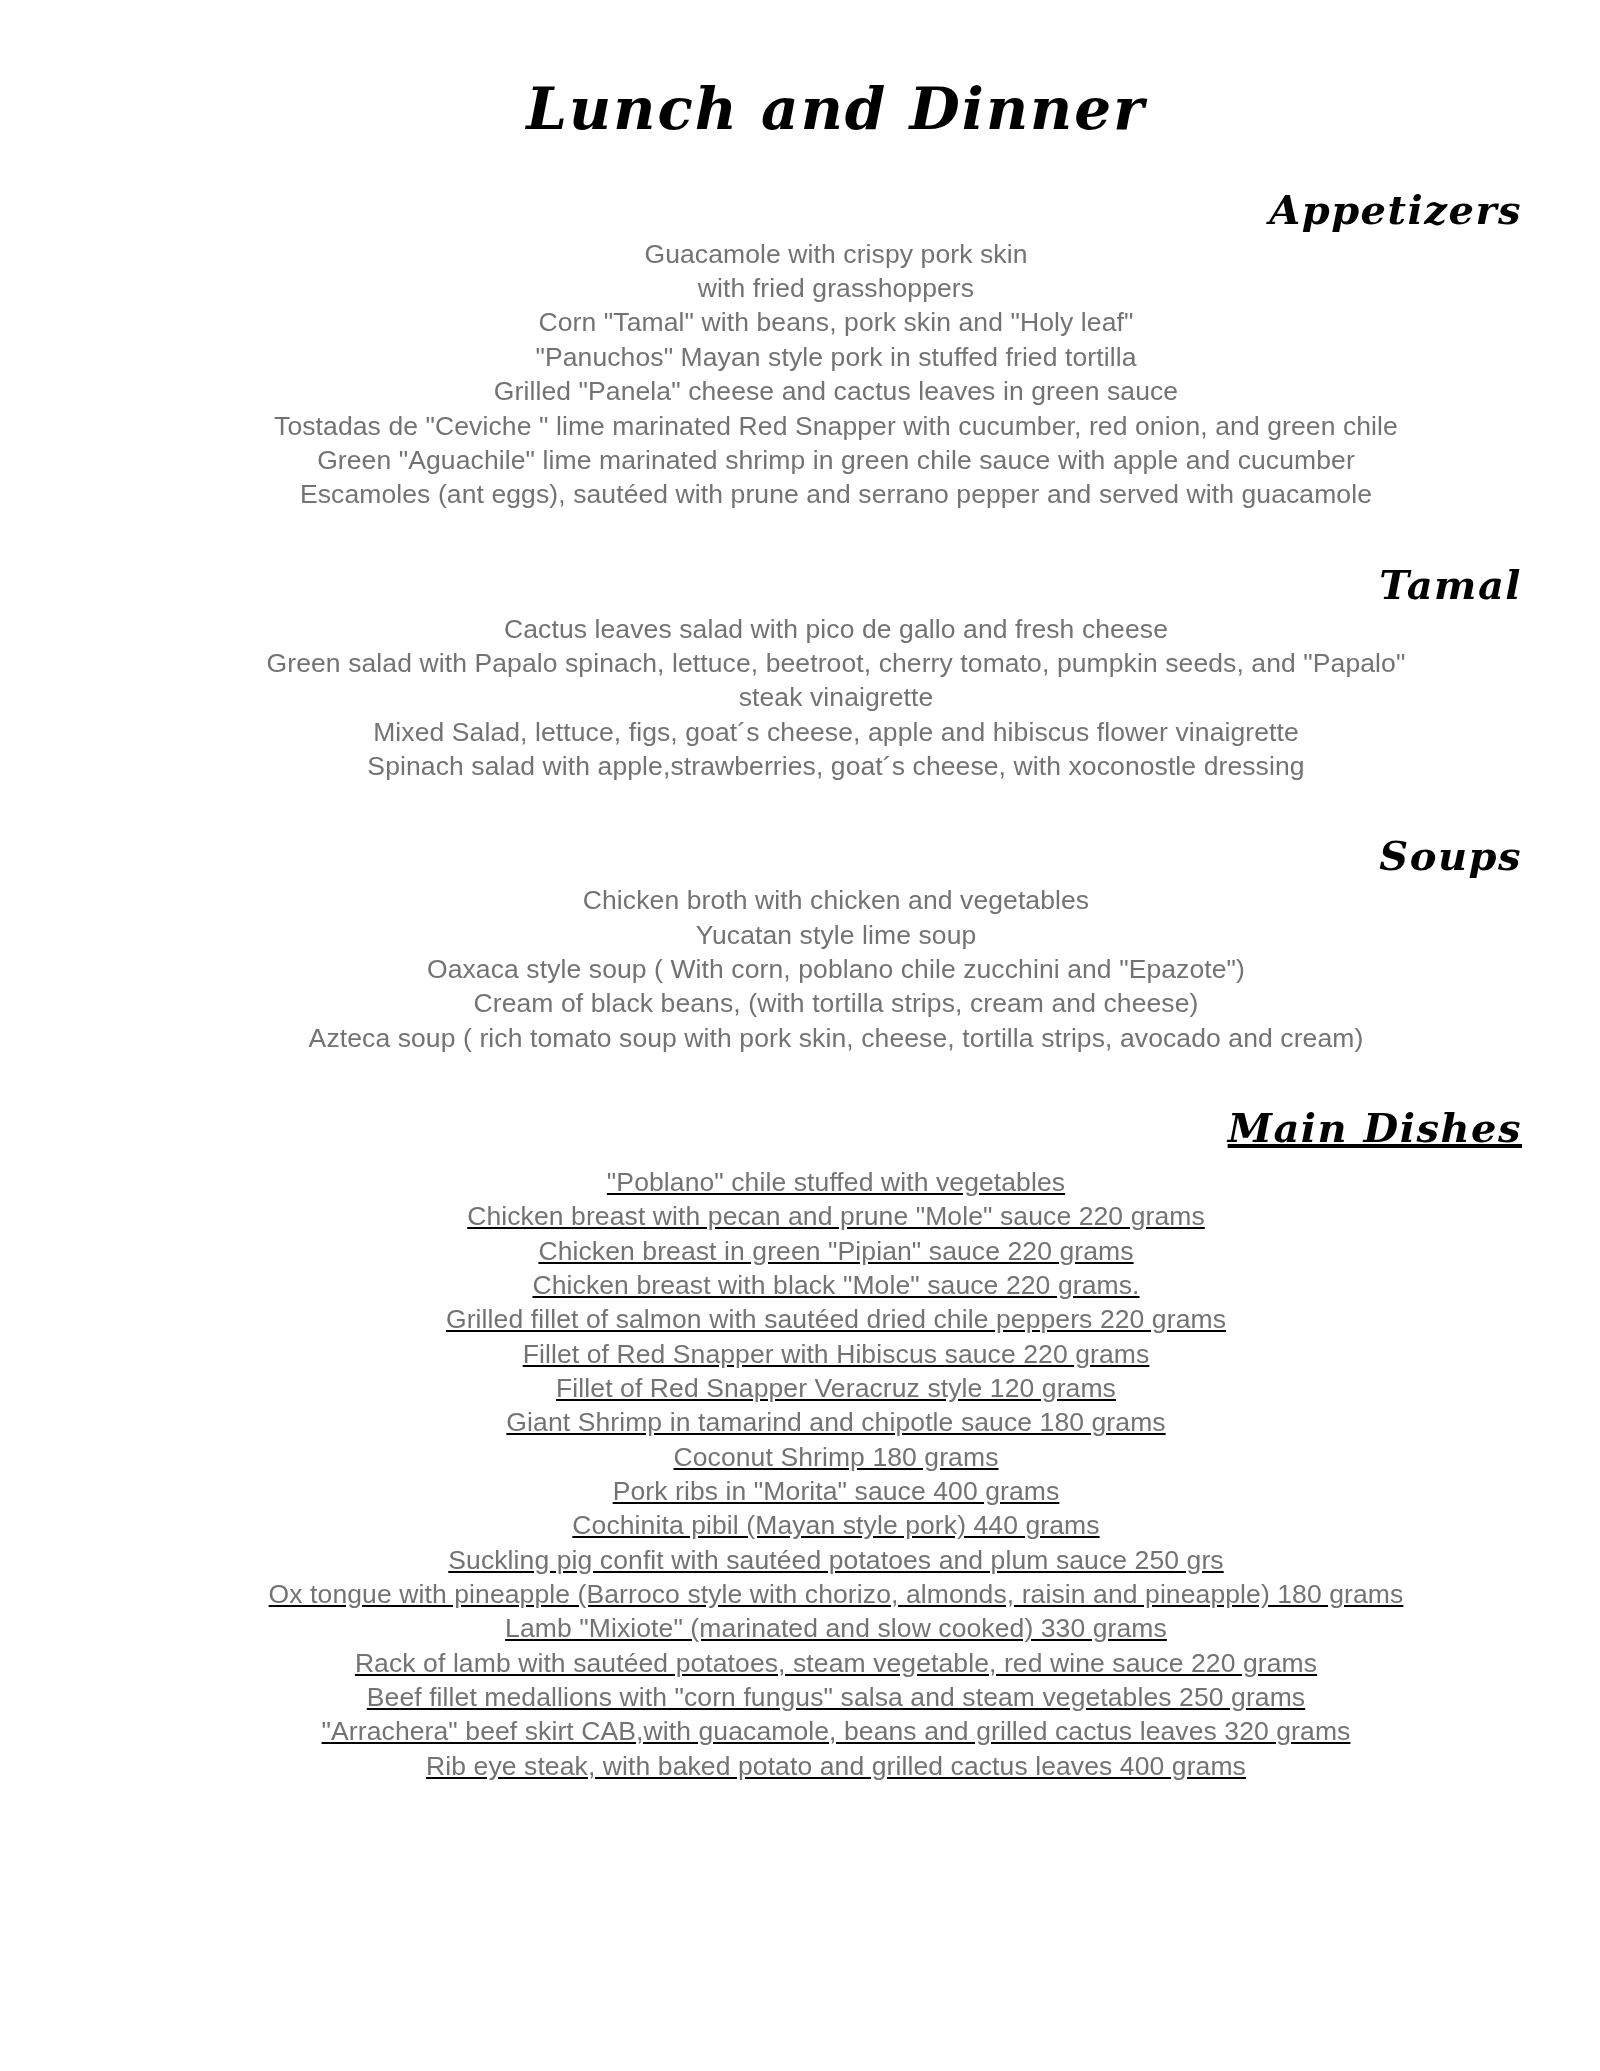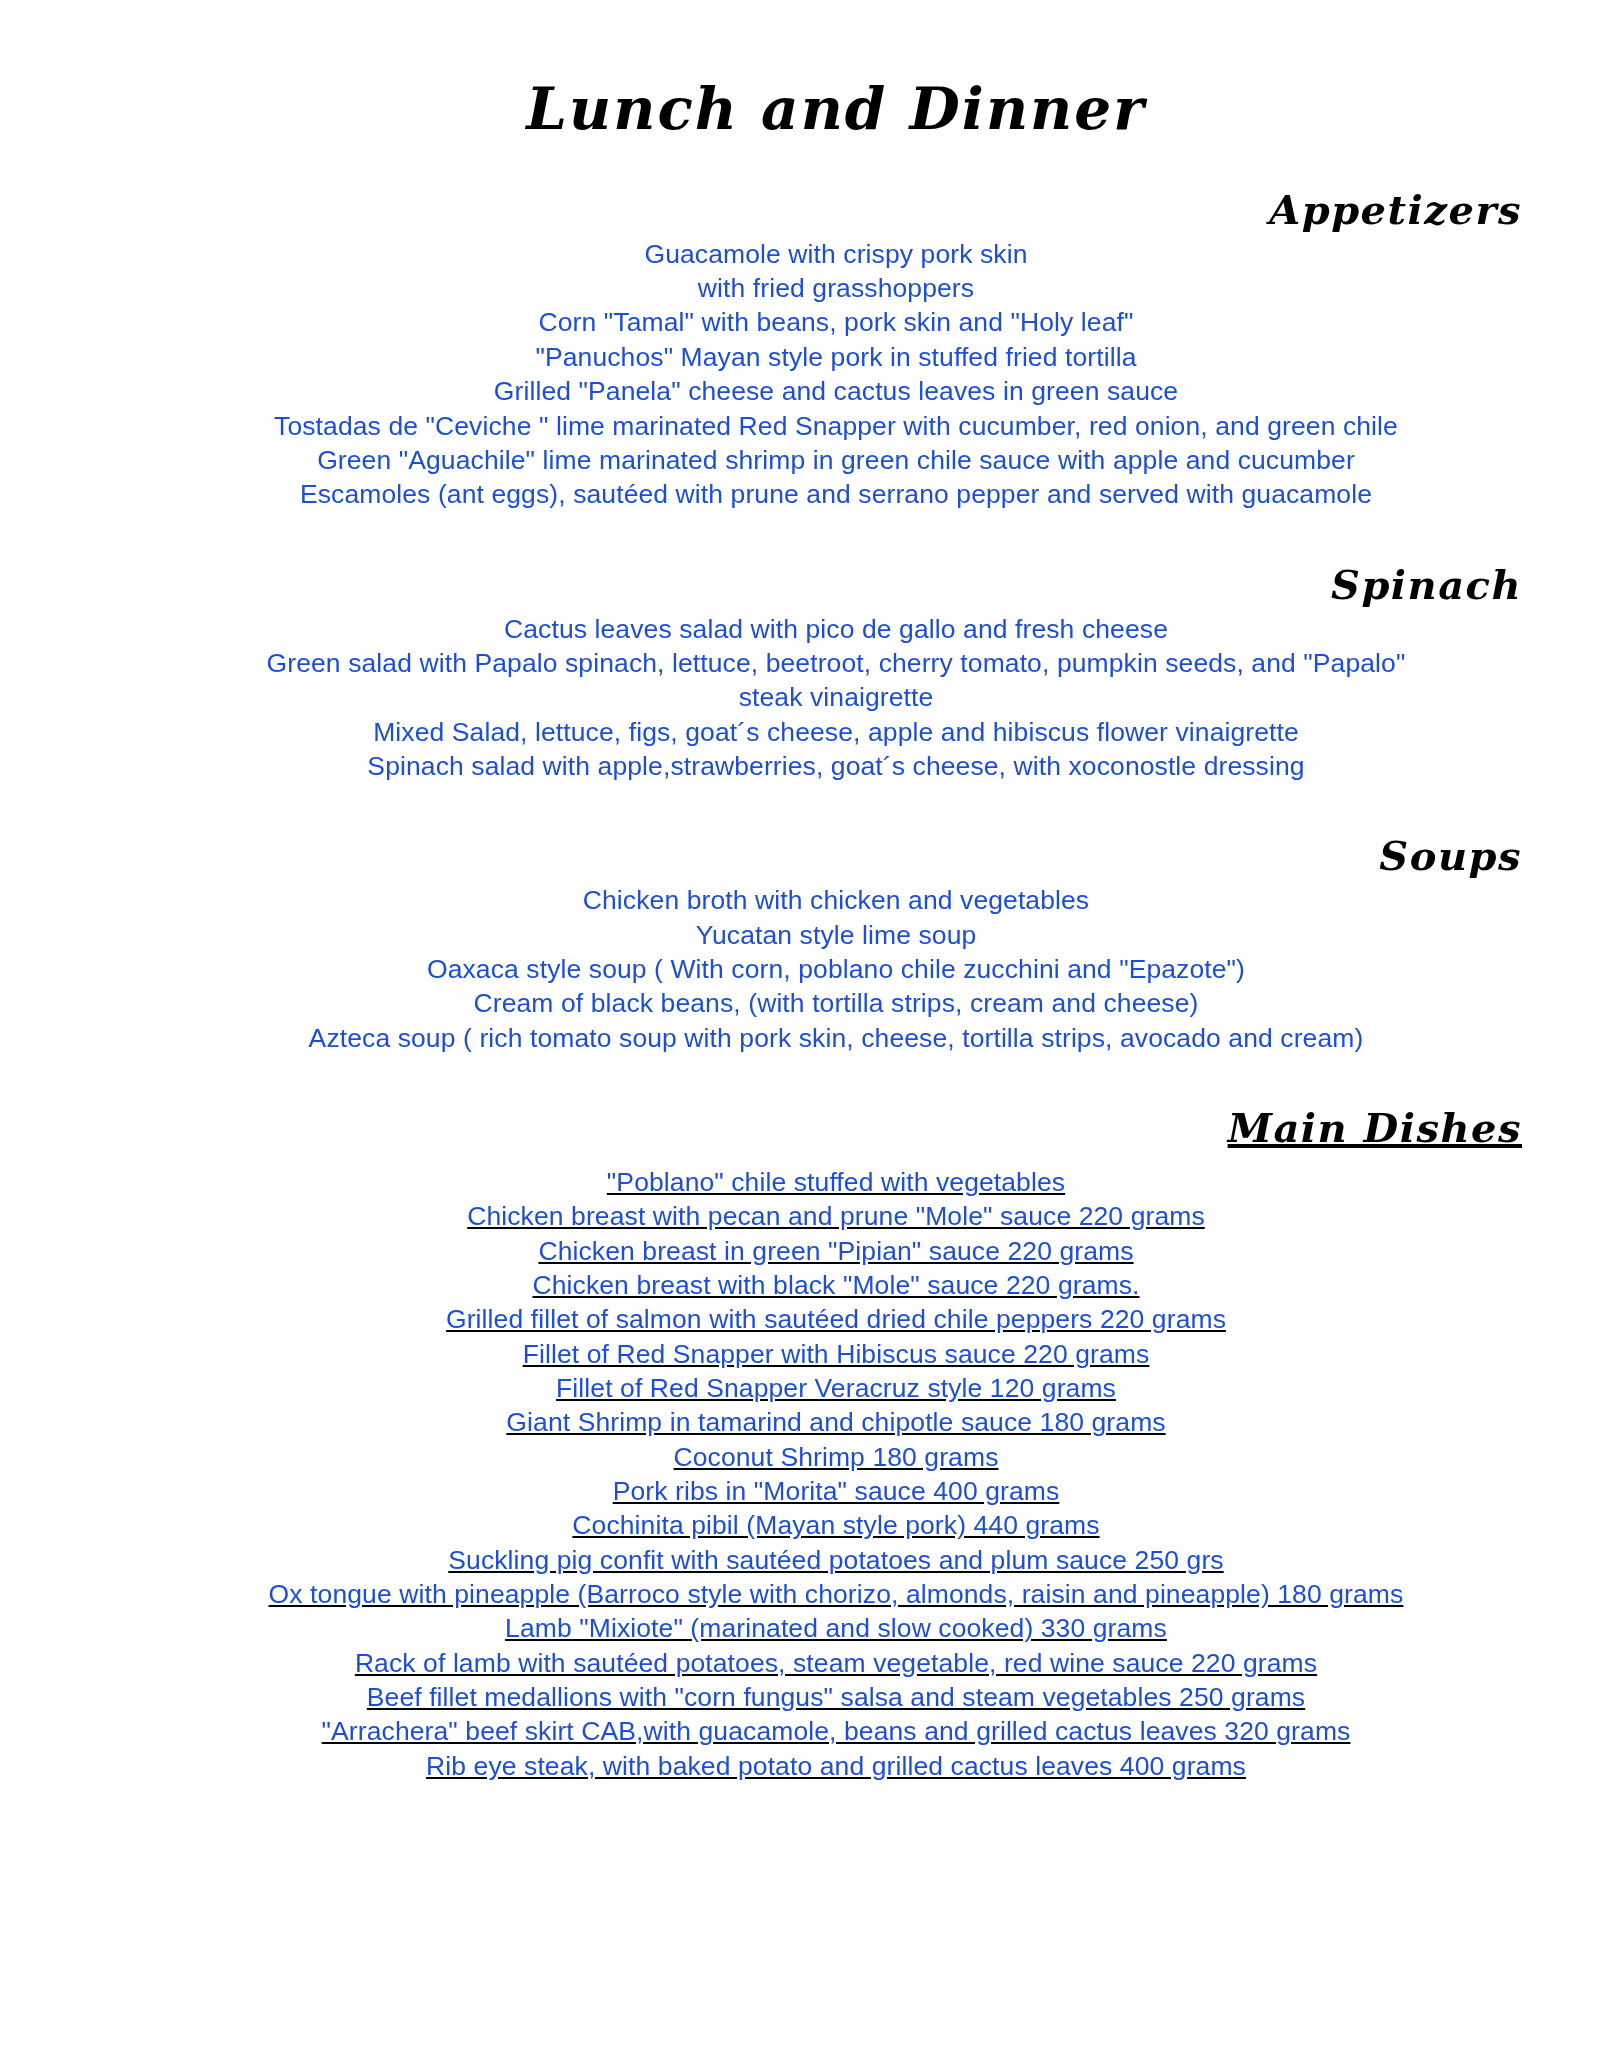--- a/index.html
+++ b/index.html
@@ -52,21 +52,21 @@
     list-style: none;
     margin: 0;
     padding: 0;
     text-align: center;
   }
   .item {
     font-family: "Liberation Sans", sans-serif;
     font-size: 26.5px;
     line-height: 1.07;
     margin: 0 0 6px 0;
-    color: #1d4ed8;
+    color: #737373;
     letter-spacing: 0.1px;
   }
   .item:last-child { margin-bottom: 0; }
   .gap-sm { height: 10px; }
 </style>
 </head>
 <body>
 
 <div class="page">
 
@@ -80,21 +80,21 @@
       <li class="item">Corn "Tamal" with beans, pork skin and "Holy leaf"</li>
       <li class="item">"Panuchos" Mayan style pork in stuffed fried tortilla</li>
       <li class="item">Grilled "Panela" cheese and cactus leaves in green sauce</li>
       <li class="item">Tostadas de "Ceviche " lime marinated Red Snapper with cucumber, red onion, and green chile</li>
       <li class="item">Green "Aguachile" lime marinated shrimp in green chile sauce with apple and cucumber</li>
       <li class="item">Escamoles (ant eggs), sautéed with prune and serrano pepper and served with guacamole</li>
     </ul>
   </section>
 
   <section class="section">
-    <h2 class="section-heading">Spinach</h2>
+    <h2 class="section-heading">Tamal</h2>
     <ul class="items">
       <li class="item">Cactus leaves salad with pico de gallo and fresh cheese</li>
       <li class="item">Green salad with Papalo spinach, lettuce, beetroot, cherry tomato, pumpkin seeds, and "Papalo"</li>
       <li class="item">steak vinaigrette</li>
       <li class="item">Mixed Salad, lettuce, figs, goat´s cheese, apple and hibiscus flower vinaigrette</li>
       <li class="item">Spinach salad with apple,strawberries, goat´s cheese, with xoconostle dressing</li>
     </ul>
   </section>
 
   <section class="section">

